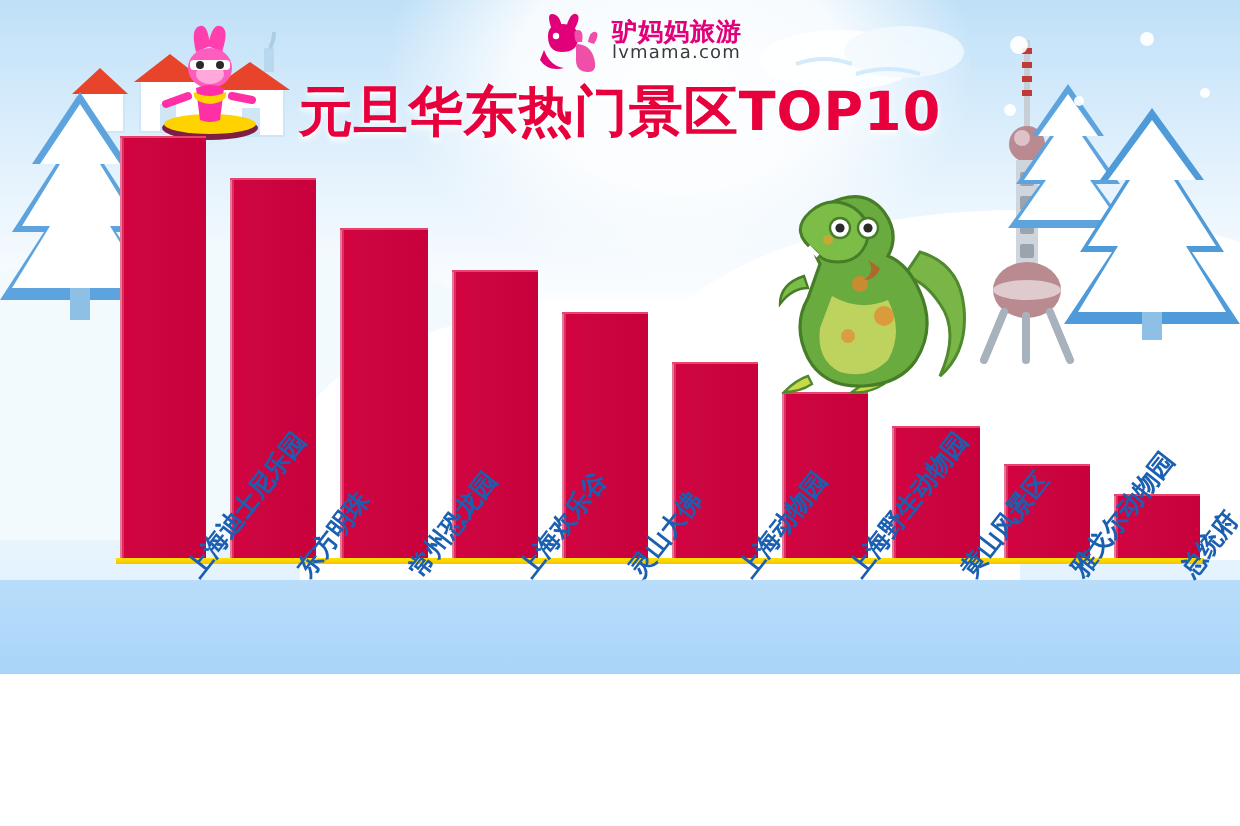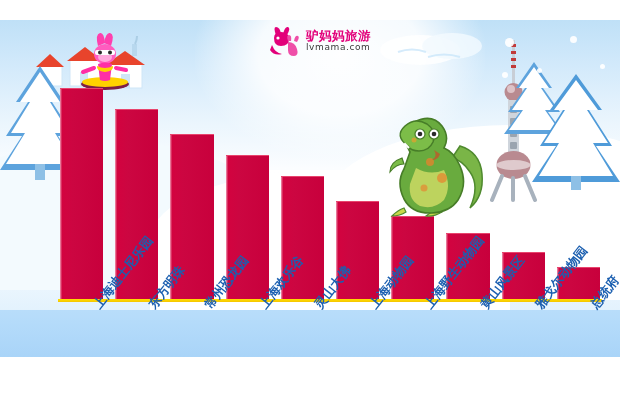--- a/index.html
+++ b/index.html
@@ -19,21 +19,20 @@
         #d3eafb 14%,
         #eaf5fd 30%,
         #fbfdff 44%,
         #ffffff 50%,
         #f2f9fe 56%,
         #dcefff 66%,
         #cfe8fd 72%,
         #bfe0fa 80%,
         #b4dbfa 90%,
         #a9d4f8 100%);
-    margin-top: 20px;
   }
 
   
   .snowfield {
     position:absolute; left:0; right:0; top:150px; height:140px;
     background:linear-gradient(to bottom,#ffffff 0%,#fdfeff 35%,#eef7fe 75%,#e3f2fd 100%);
   }
   .hill {
     position:absolute;
     background:#ffffff;
@@ -269,20 +268,21 @@
       <path d="M20 15 q-2 -6 1 -6 q3 0 2 6 Z" fill="#ef4fa8"></path>
       <path d="M26 15 q1 -6 4 -5 q2 1 -1 6 Z" fill="#ef4fa8"></path>
       <path d="M4 19 q3 8 10 9 q-8 2 -12 -4 Z" fill="#e2007a"></path>
     </svg>
     <div class="logo-text">
       <div class="logo-cn">驴妈妈旅游</div>
       <div class="logo-en">lvmama.com</div>
     </div>
   </div>
 
+  <div class="title">元旦华东热门景区TOP10</div>
 
   <div class="chart">
     <div class="plot">
       <div class="bars" id="bars">
           <div class="bar" title="上海迪士尼乐园" style="height: 212.1px;"></div>
           <div class="bar" title="东方明珠" style="height: 191.09px;"></div>
           <div class="bar" title="常州恐龙园" style="height: 165.878px;"></div>
           <div class="bar" title="上海欢乐谷" style="height: 144.868px;"></div>
           <div class="bar" title="灵山大佛" style="height: 123.858px;"></div>
           <div class="bar" title="上海动物园" style="height: 98.646px;"></div>

